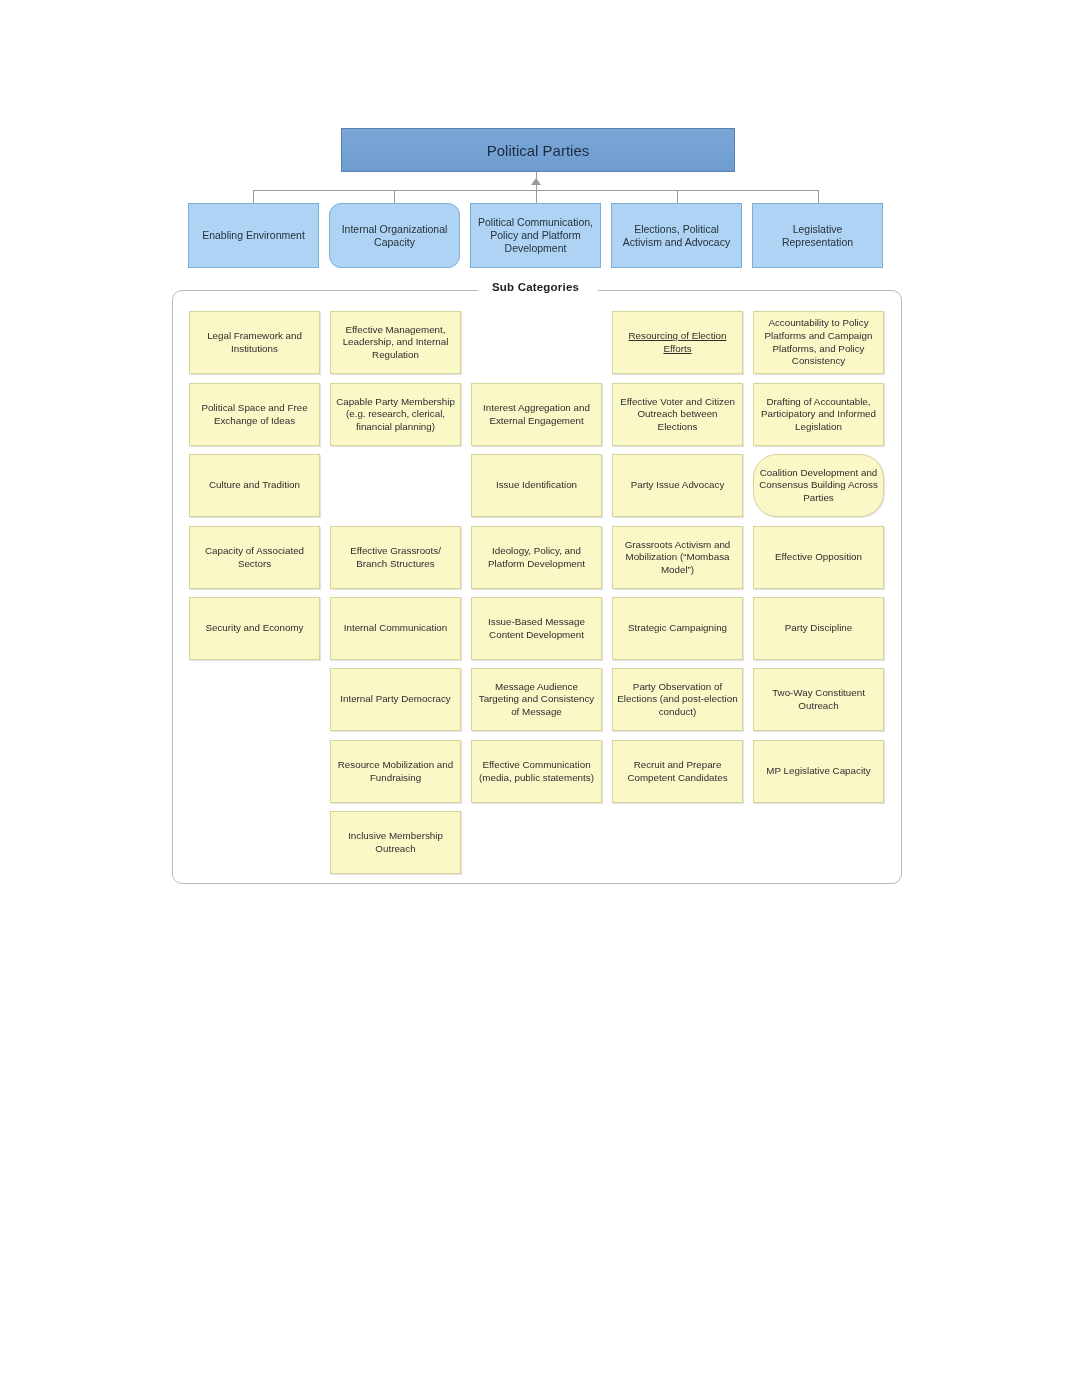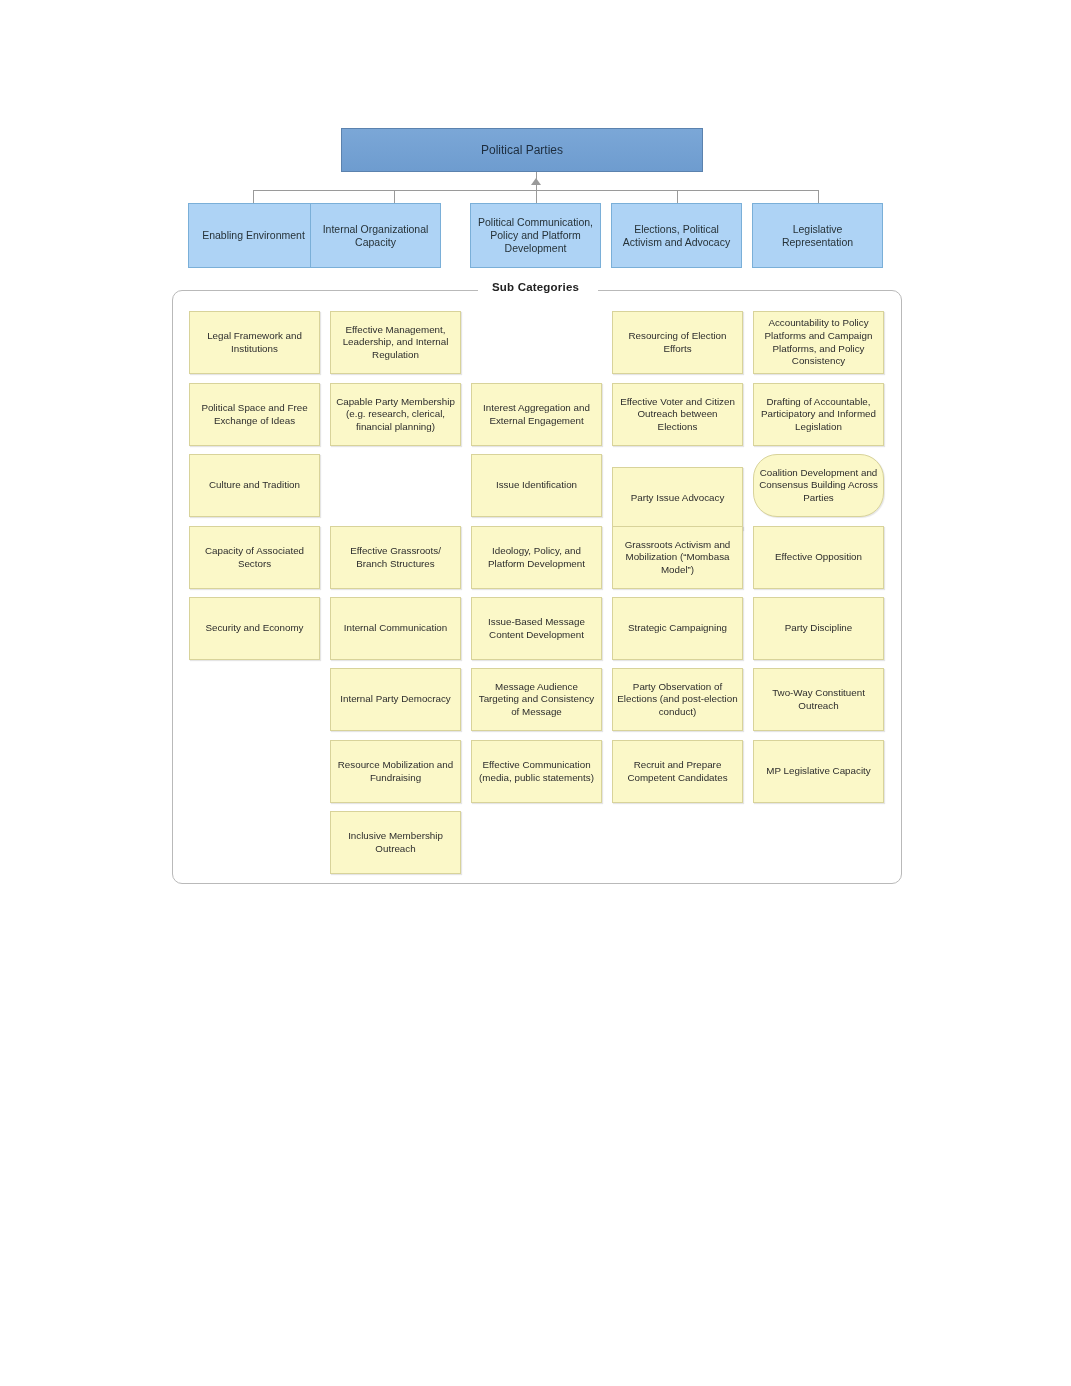--- a/index.html
+++ b/index.html
@@ -20,28 +20,28 @@
     width: 1071px;
     height: 1386px;
     overflow: hidden;
   }
 
   
   .root-node {
     position: absolute;
     left: 341px;
     top: 128px;
-    width: 362px;
+    width: 394px;
     height: 44px;
     background: linear-gradient(to bottom, #7ba7d7 0%, #6e9ccf 100%);
     border: 1px solid #5b82ae;
     display: flex;
     align-items: center;
     justify-content: center;
-    font-size: 12px;
+    font-size: 15px;
     color: #1d2d3e;
     box-sizing: border-box;
   }
 
   
   .conn {
     position: absolute;
     background: #9a9a9a;
   }
   .conn-h { height: 1px; }
@@ -139,21 +139,21 @@
 
   <div class="conn conn-v" style="left:253px; top:190px; height:13px;"></div>
   <div class="conn conn-v" style="left:394px; top:190px; height:13px;"></div>
   <div class="conn conn-v" style="left:536px; top:190px; height:13px;"></div>
   <div class="conn conn-v" style="left:677px; top:190px; height:13px;"></div>
   <div class="conn conn-v" style="left:818px; top:190px; height:13px;"></div>
 
   <div class="cat-node" style="left:188px;">
     <span>Enabling Environment</span>
   </div>
-  <div class="cat-node" style="left:310px;">
+  <div class="cat-node" style="left:329px;border-radius:12px;">
     <span>Internal Organizational Capacity</span>
   </div>
   <div class="cat-node" style="left:470px;">
     <span>Political Communication, Policy and Platform Development</span>
   </div>
   <div class="cat-node" style="left:611px;">
     <span>Elections, Political Activism and Advocacy</span>
   </div>
   <div class="cat-node" style="left:752px;">
     <span>Legislative Representation</span>
@@ -213,27 +213,27 @@
   <div class="sub-cell" style="left:471px; top:597px; height:63px;">
     <span>Issue-Based Message Content Development</span>
   </div>
   <div class="sub-cell" style="left:471px; top:668px; height:63px;">
     <span>Message Audience Targeting and Consistency of Message</span>
   </div>
   <div class="sub-cell" style="left:471px; top:740px; height:63px;">
     <span>Effective Communication (media, public statements)</span>
   </div>
 
-  <div class="sub-cell" style="left:612px; top:311px; height:63px;">
+  <div class="sub-cell" style="left:612px; top:311px; height:63px;text-decoration:underline;">
     <span>Resourcing of Election Efforts</span>
   </div>
   <div class="sub-cell" style="left:612px; top:383px; height:63px;">
     <span>Effective Voter and Citizen Outreach between Elections</span>
   </div>
-  <div class="sub-cell" style="left:612px; top:454px; height:63px;margin-top:13px;">
+  <div class="sub-cell" style="left:612px; top:454px; height:63px;">
     <span>Party Issue Advocacy</span>
   </div>
   <div class="sub-cell" style="left:612px; top:526px; height:63px;">
     <span>Grassroots Activism and Mobilization (“Mombasa Model”)</span>
   </div>
   <div class="sub-cell" style="left:612px; top:597px; height:63px;">
     <span>Strategic Campaigning</span>
   </div>
   <div class="sub-cell" style="left:612px; top:668px; height:63px;">
     <span>Party Observation of Elections (and post-election conduct)</span>

